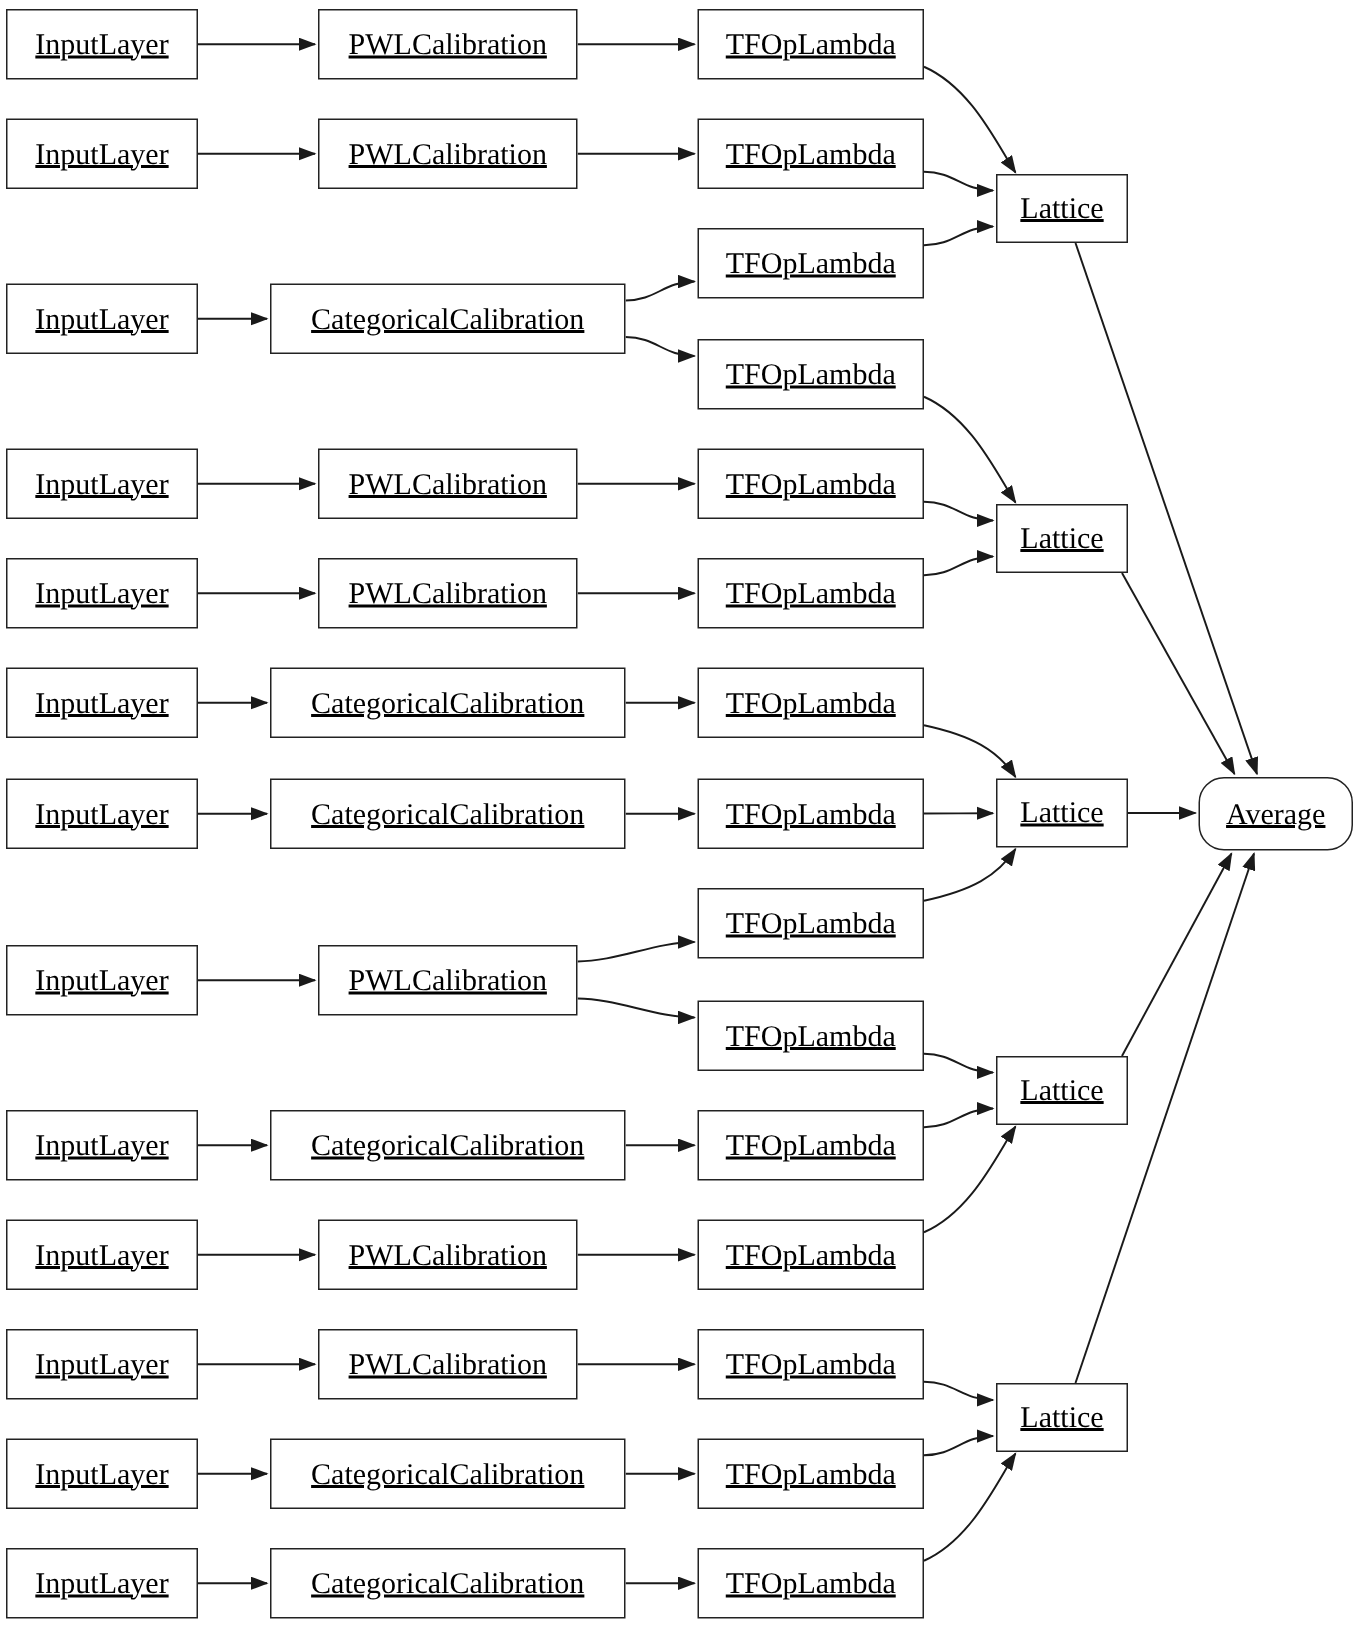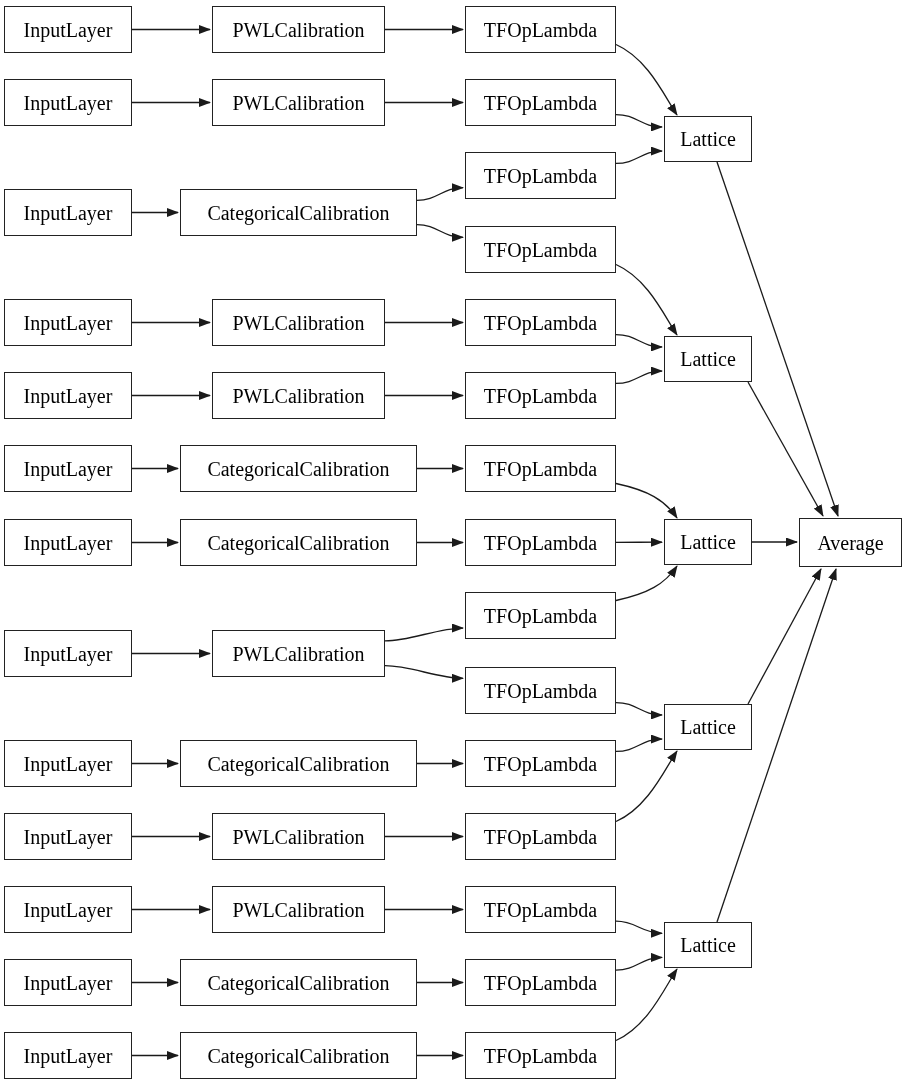--- a/index.html
+++ b/index.html
@@ -11,21 +11,21 @@
   }
   #edge-layer{position:absolute;left:0;top:0;width:100%;height:100%;}
   #node-layer{position:absolute;left:0;top:0;width:100%;height:100%;}
   .node{
     position:absolute;
     box-sizing:border-box;
     border:1.4px solid var(--border,#222);
     background:var(--boxfill,#fff);
     color:#000;
     display:flex;align-items:center;justify-content:center;
-    font-size:20px;line-height:1;white-space:nowrap;
+    font-size:20px;line-height:1;white-space:nowrap;text-decoration:underline;
   }
   .edge{fill:none;stroke:var(--edge,#1a1a1a);stroke-width:1.3px;}
 </style>
 </head>
 <body>
 
 <div id="canvas" style="width: 905px; height: 1087px;">
   <svg id="edge-layer" xmlns="http://www.w3.org/2000/svg" viewBox="0 0 905 1087">
     <defs>
       <marker id="arrow" viewBox="0 0 12 9" refX="11" refY="4.5" markerWidth="12" markerHeight="9" orient="auto" markerUnits="userSpaceOnUse">
@@ -121,15 +121,15 @@
       <div class="node" style="left: 465px; top: 740px; width: 151px; height: 47px;">TFOpLambda</div>
       <div class="node" style="left: 465px; top: 813px; width: 151px; height: 47px;">TFOpLambda</div>
       <div class="node" style="left: 465px; top: 886px; width: 151px; height: 47px;">TFOpLambda</div>
       <div class="node" style="left: 465px; top: 959px; width: 151px; height: 47px;">TFOpLambda</div>
       <div class="node" style="left: 465px; top: 1032px; width: 151px; height: 47px;">TFOpLambda</div>
       <div class="node" style="left: 664px; top: 116px; width: 88px; height: 46px;">Lattice</div>
       <div class="node" style="left: 664px; top: 336px; width: 88px; height: 46px;">Lattice</div>
       <div class="node" style="left: 664px; top: 519px; width: 88px; height: 46px;">Lattice</div>
       <div class="node" style="left: 664px; top: 704px; width: 88px; height: 46px;">Lattice</div>
       <div class="node" style="left: 664px; top: 922px; width: 88px; height: 46px;">Lattice</div>
-      <div class="node" style="left: 799px; top: 518px; width: 103px; height: 49px;">Average</div>
+      <div class="node" style="left: 799px; top: 518px; width: 103px; height: 49px; border-radius: 17px;">Average</div>
     </div>
 </div>
 
 </body></html>

